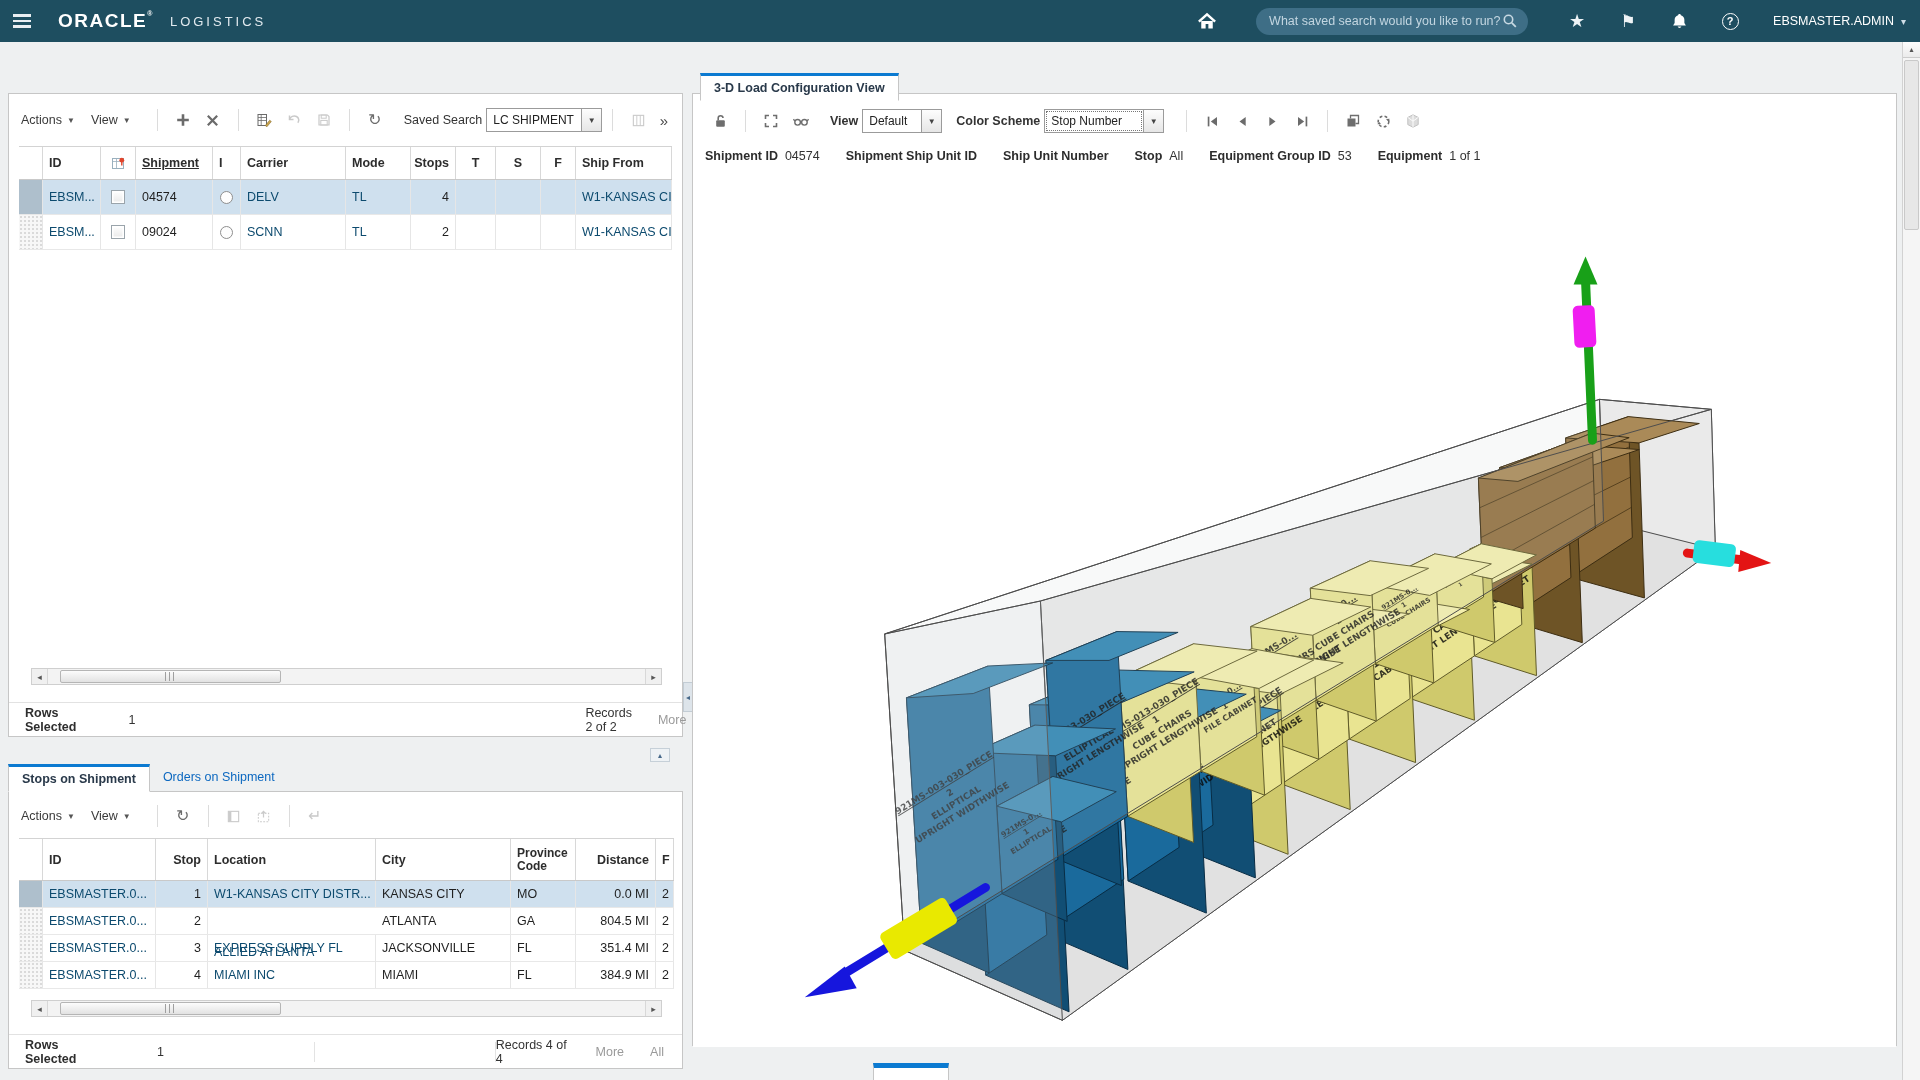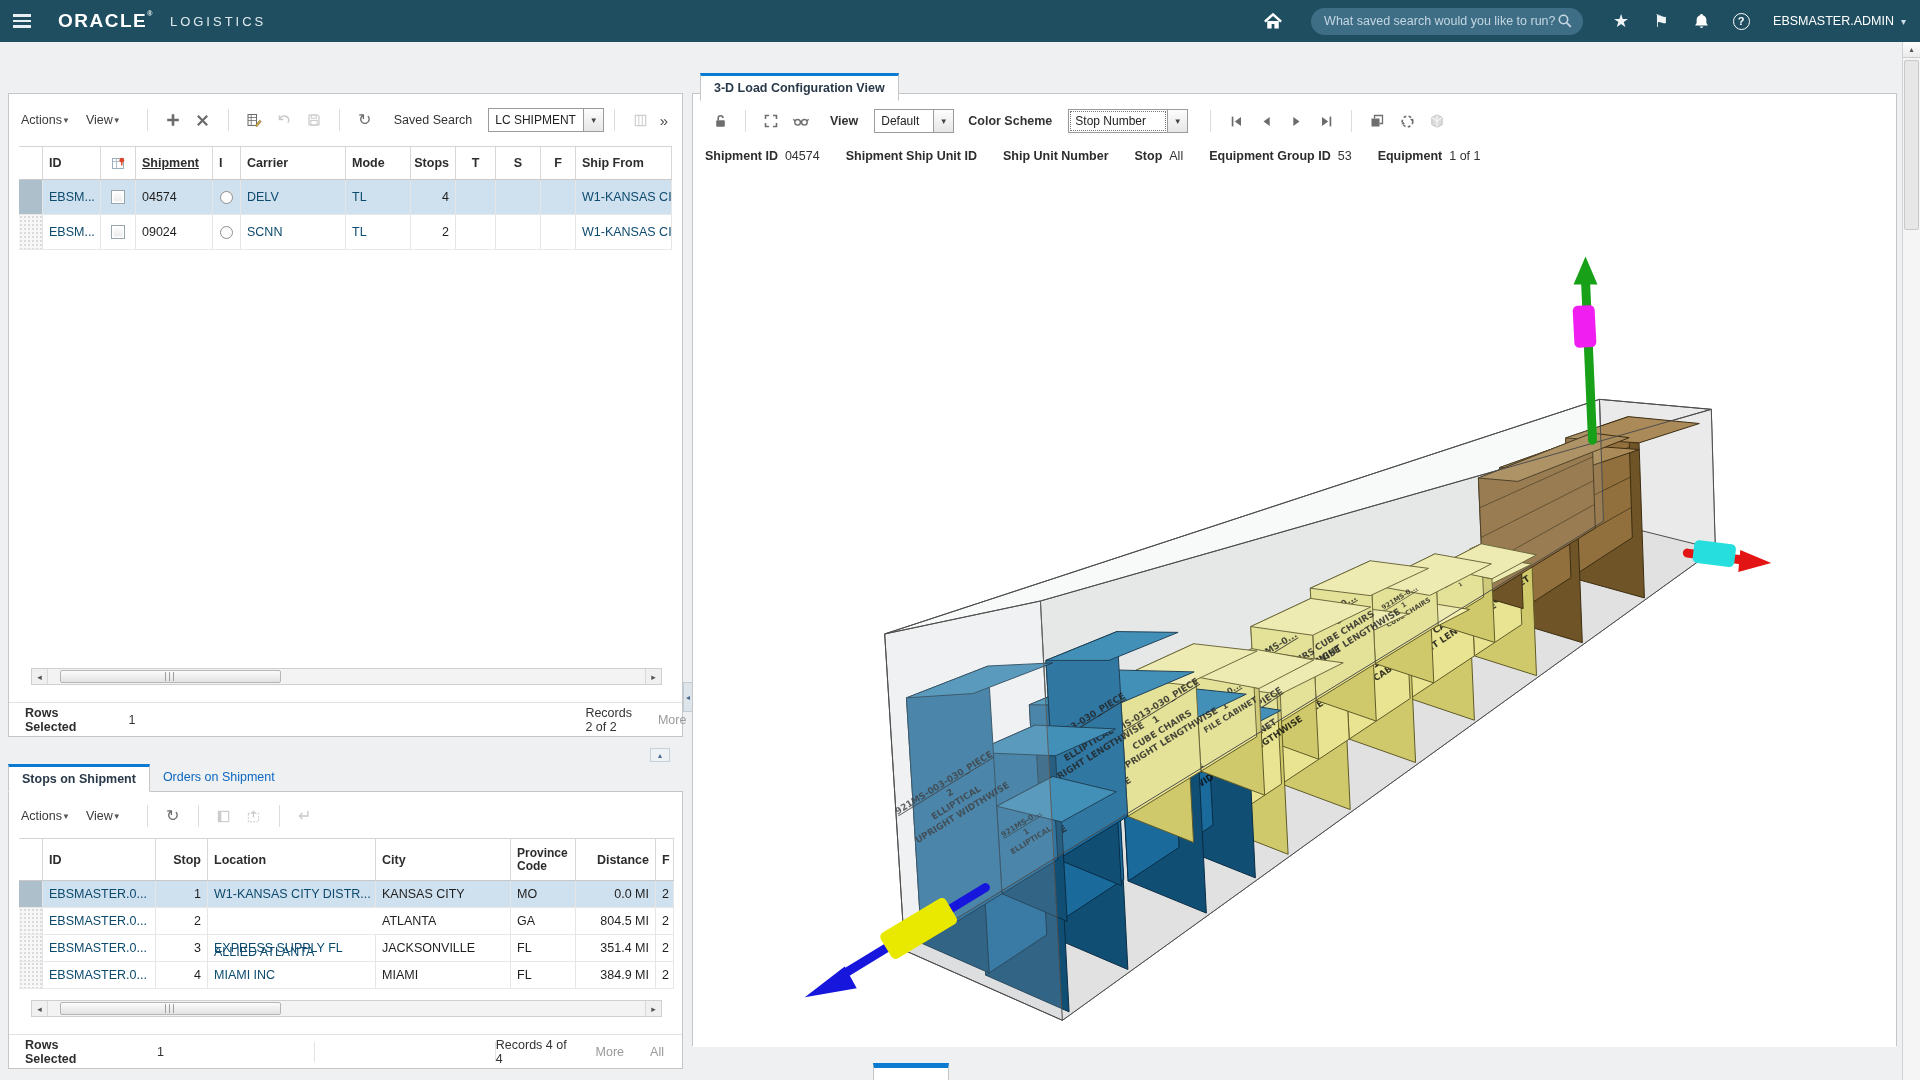--- a/index.html
+++ b/index.html
@@ -7,49 +7,49 @@
   body { font-family:"Liberation Sans",sans-serif; background:#eef0f1; }
   .root { position:relative; width:1920px; height:1080px; background:#eef0f1; overflow:hidden; }
 
   
   .appbar { position:absolute; left:0; top:0; width:1920px; height:42px; background:#1e4e60; display:flex; align-items:center; color:#fff; }
   .hamburger { width:44px; height:42px; display:flex; flex-direction:column; justify-content:center; align-items:center; gap:3px; cursor:pointer; }
   .hamburger i { display:block; width:18px; height:2.5px; background:#e9eef2; }
   .brand { font-size:19px; font-weight:bold; letter-spacing:1.5px; margin-left:14px; color:#fff; }
   .brand sup { font-size:7px; vertical-align:top; }
   .product { font-size:13px; letter-spacing:3px; margin-left:16px; color:#e3ebf0; }
-  .appbar-right { margin-left:auto; display:flex; align-items:center; gap:0; padding-right:14px; }
+  .appbar-right { margin-left:auto; display:flex; align-items:center; gap:11px; padding-right:14px; }
   .hicon { width:40px; height:42px; display:flex; align-items:center; justify-content:center; cursor:pointer; }
   .searchpill { width:272px; height:27px; background:#3e6e86; border-radius:14px; display:flex; align-items:center; margin:0 18px 0 18px; padding:0 10px 0 13px; }
   .searchpill input { flex:1; background:transparent; border:none; outline:none; color:#dce8ef; font-size:12.5px; font-family:"Liberation Sans",sans-serif; }
   .searchpill input::placeholder { color:#c3d6e1; opacity:1; }
   .helpcircle { width:17px; height:17px; border:1.6px solid #fff; border-radius:50%; display:flex; align-items:center; justify-content:center; font-size:11px; font-weight:bold; color:#fff; }
   .userbox { display:flex; align-items:center; gap:7px; margin-left:12px; font-size:12.5px; color:#fff; cursor:pointer; }
   .userbox .caret { font-size:10px; color:#cfdde6; }
   .staricon { font-size:18px; color:#eef3f6; }
   .flagicon { font-size:17px; color:#eef3f6; }
 
   
   .tabrow { position:absolute; display:flex; align-items:flex-end; height:27px; z-index:5; }
   .tab { height:26px; line-height:24px; padding:0 13px; font-size:12.5px; color:#0c68c0; cursor:pointer; white-space:nowrap; }
   .tab.active { background:#fff; border:1px solid #c6c6c6; border-bottom:1px solid #fff; border-top:3px solid #0b7ad1; color:#29394a; font-weight:bold; margin-bottom:-1px; height:28px; }
 
   
   .panel { position:absolute; background:#fff; border:1px solid #c6c6c6; }
 
   
   .toolbar { position:absolute; left:0; right:0; display:flex; align-items:center; padding-left:12px; font-size:12.5px; color:#333; }
-  .menubtn { display:flex; align-items:center; margin-right:16px; cursor:pointer; color:#3a3a3a; }
+  .menubtn { display:flex; align-items:center; gap:5px; margin-right:16px; cursor:pointer; color:#3a3a3a; }
   .menubtn .caret { font-size:8px; color:#555; }
   .tsep { width:1px; height:22px; background:#dcdcdc; margin:0 10px; flex:0 0 auto; }
   .tbi { width:24px; height:24px; display:flex; align-items:center; justify-content:center; margin:0 3px; cursor:pointer; flex:0 0 auto; }
   .tbi.disabled { cursor:default; }
   .tbi .uchar { font-size:16px; color:#6b6b6b; line-height:1; }
   .tbi.disabled .uchar { color:#c9c9c9; }
-  .combo { display:flex; align-items:center; margin-left:16px; }
+  .combo { display:flex; align-items:center; margin-left:4px; }
   .combo .cval { height:24px; min-width:70px; border:1px solid #9b9b9b; background:#fff; font-size:12px; color:#222; padding:4px 6px 0 6px; white-space:nowrap; overflow:hidden; }
   .combo .cval.dotted { outline:1px dotted #777; outline-offset:-3px; }
   .combo .cbtn { width:20px; height:24px; border:1px solid #9b9b9b; border-left:none; background:linear-gradient(#fdfdfd,#e6e6e6); display:flex; align-items:center; justify-content:center; font-size:8px; color:#444; cursor:pointer; }
   .tlabel { margin-left:14px; color:#333; }
   .chev { margin-left:auto; margin-right:14px; font-size:15px; color:#4a4a4a; cursor:pointer; }
 
   
   .tblwrap { position:absolute; left:10px; }
   .trow { display:flex; }
   .tcell { border-right:1px solid #e6e6e6; padding:0 6px; font-size:12.5px; color:#1f1f1f; white-space:nowrap; overflow:hidden; display:flex; align-items:center; }

